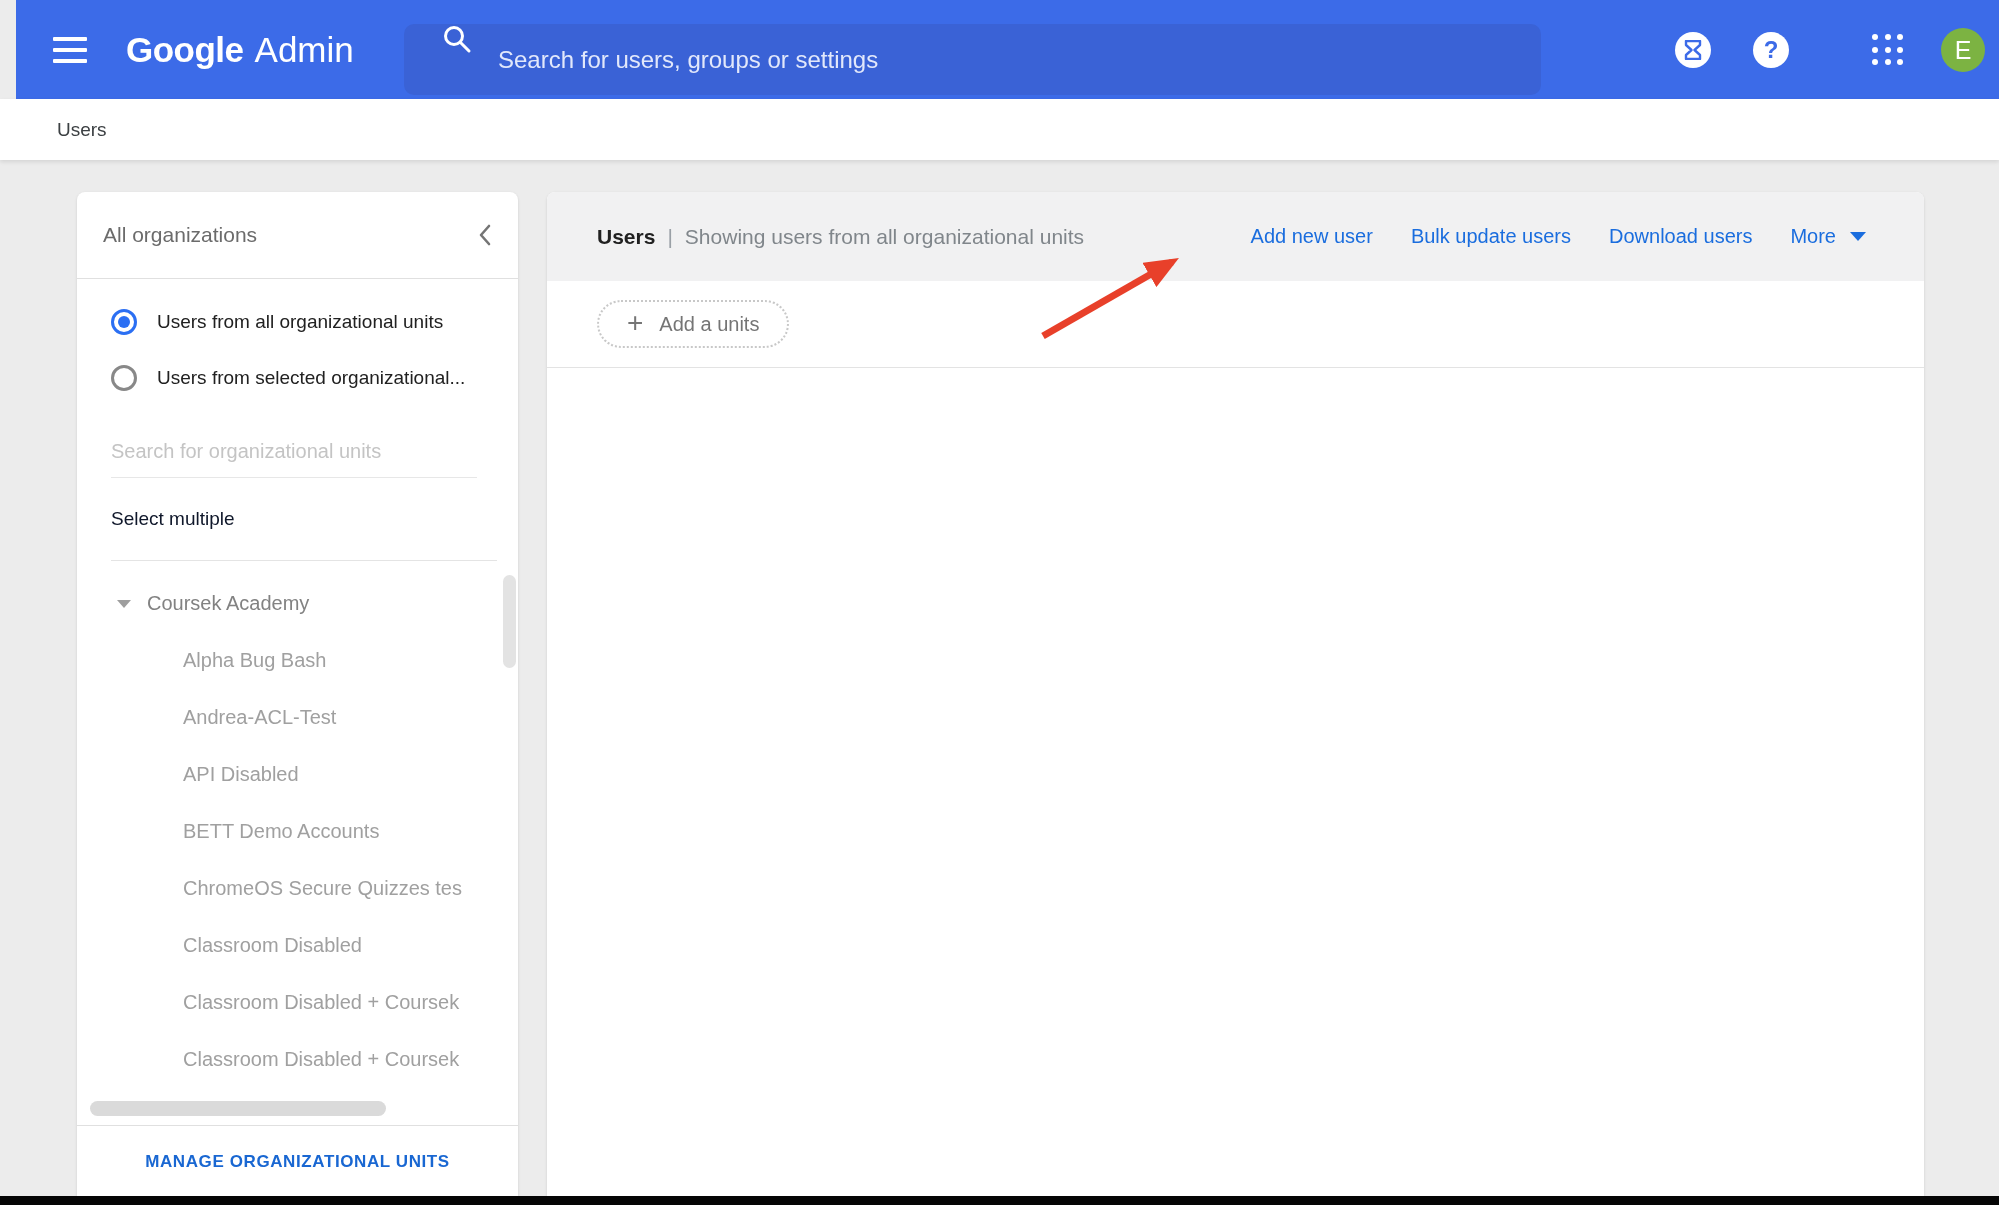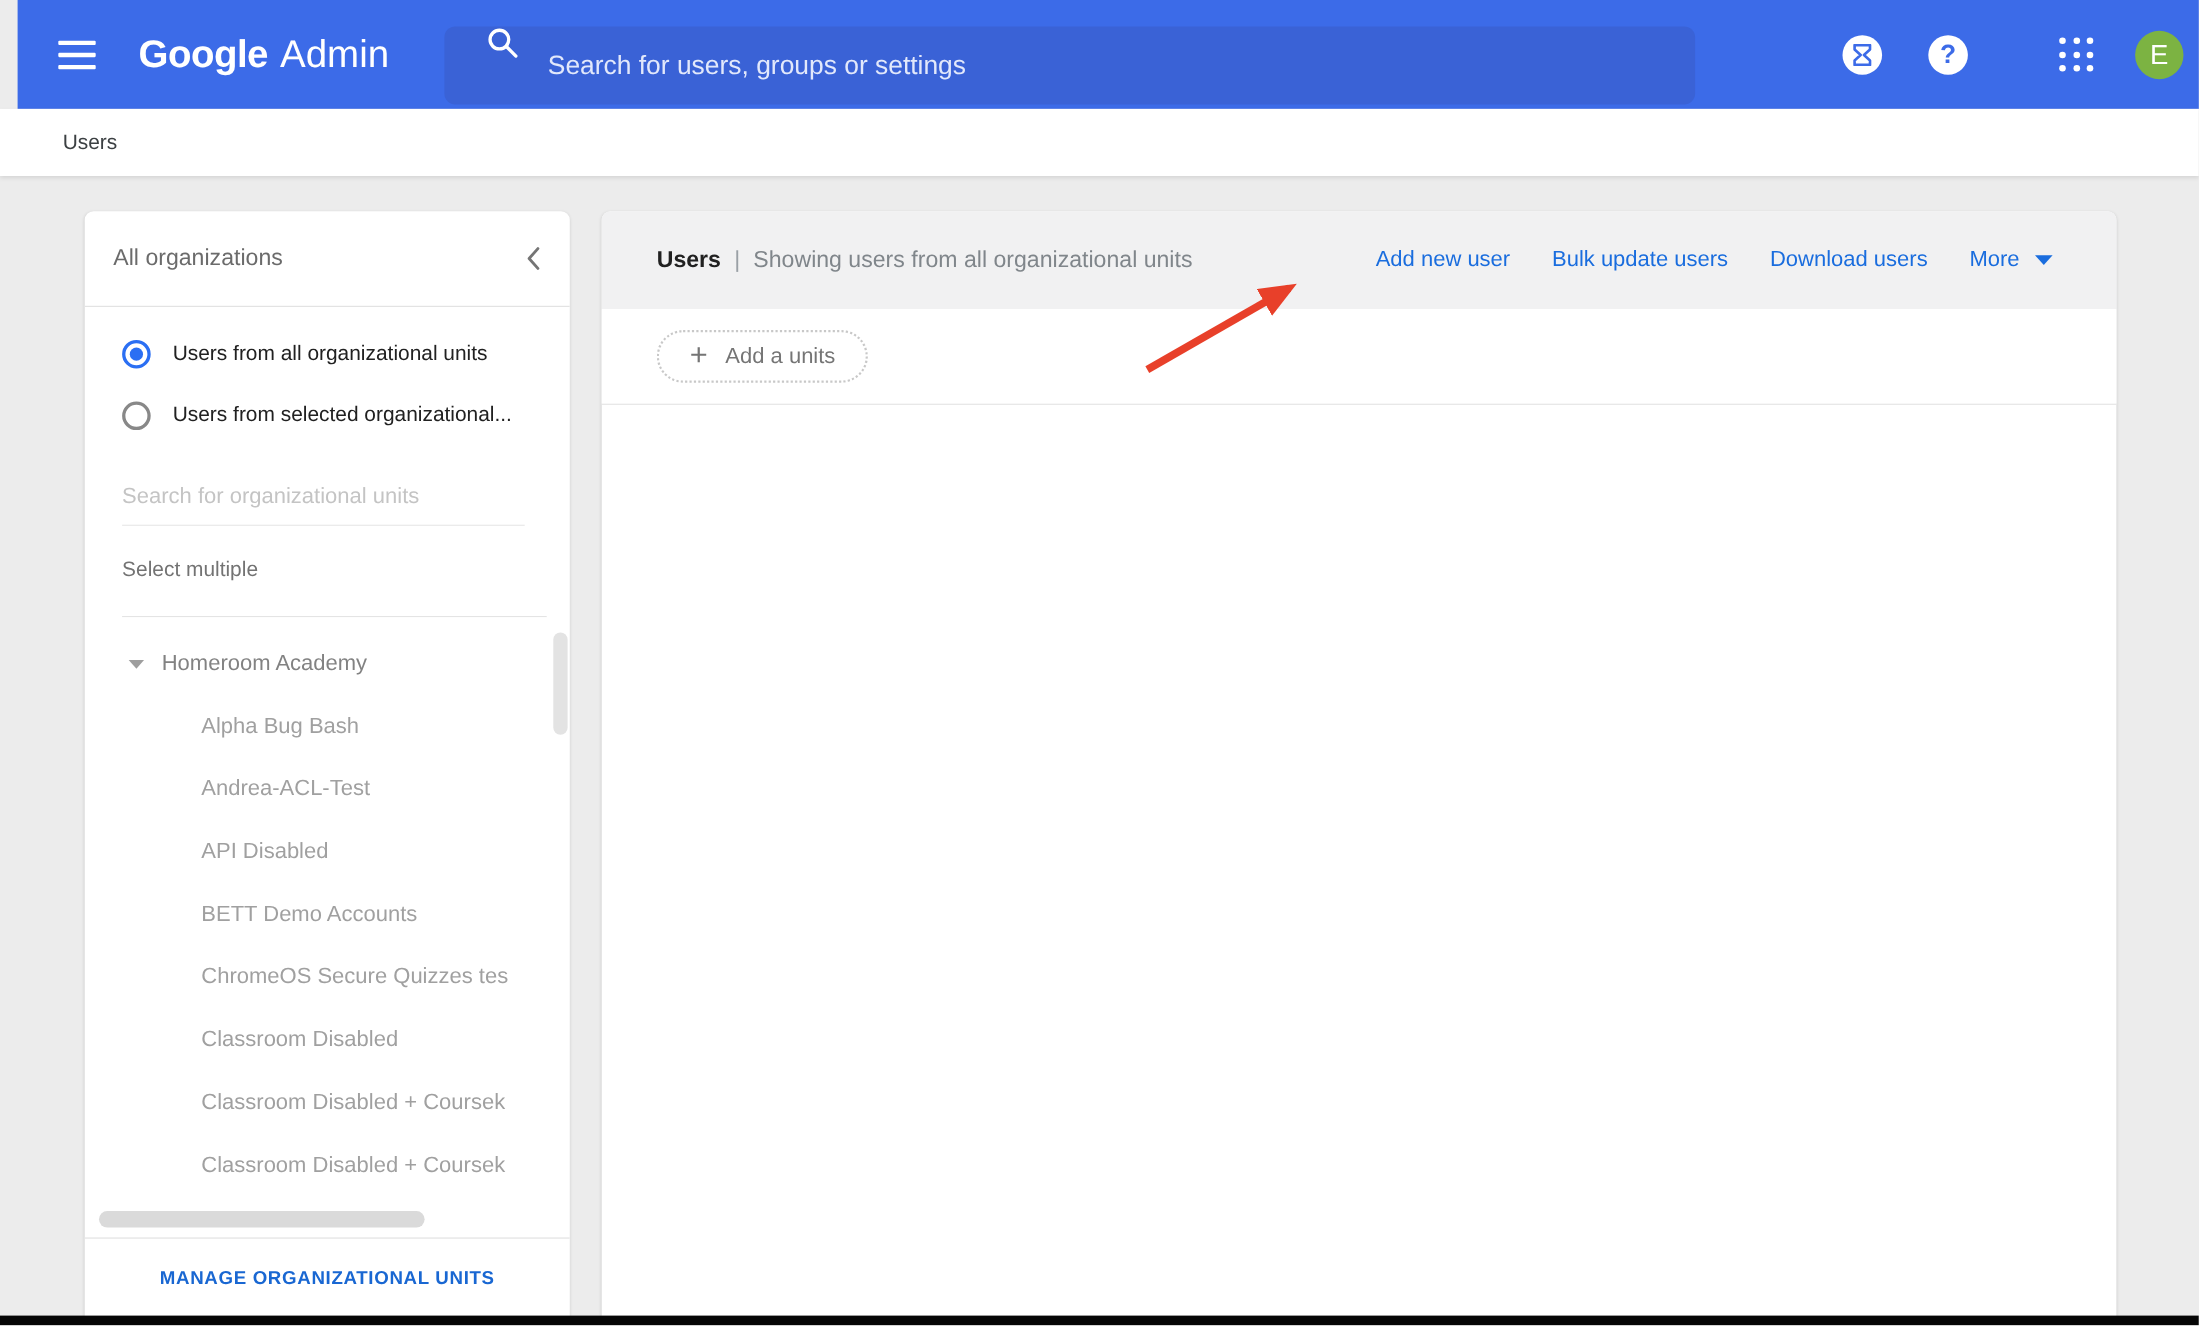--- a/index.html
+++ b/index.html
@@ -37,21 +37,21 @@
   .radio-row { position:absolute; left:0; width:441px; height:56px; display:flex; align-items:center; padding-left:34px; cursor:pointer; }
   .radio-row.r1 { top:102px; }
   .radio-row.r2 { top:158px; }
   .radio { width:26px; height:26px; border-radius:50%; flex:0 0 auto; position:relative; }
   .radio.sel { border:3px solid #2b6ff3; }
   .radio.sel::after { content:""; position:absolute; left:4px; top:4px; width:12px; height:12px; border-radius:50%; background:#2b6ff3; }
   .radio.unsel { border:3px solid #888; }
   .radio-label { margin-left:20px; font-size:19px; color:#212121; white-space:nowrap; overflow:hidden; }
   .org-search { position:absolute; left:34px; top:248px; width:366px; background:transparent; border:none; border-bottom:1px solid #e7e7e7; outline:none; font-size:20px; padding:0 0 14px 0; color:#444; font-family:"Liberation Sans", sans-serif; }
   .org-search::placeholder { color:#c4c4c4; opacity:1; }
-  .select-multiple { position:absolute; left:34px; top:316px; font-size:19px; color:#737373; cursor:pointer; }
+  .select-multiple { position:absolute; left:34px; top:316px; font-size:19px; color:#0f172a; cursor:pointer; }
   .sb-div2 { position:absolute; left:34px; top:368px; width:386px; height:1px; background:#e4e4e4; }
   .tree { position:absolute; left:0; top:383px; width:441px; }
   .tree-row { height:57px; display:flex; align-items:center; white-space:nowrap; overflow:hidden; cursor:pointer; }
   .tree-row .caret { margin-left:40px; width:0; height:0; border-left:7px solid transparent; border-right:7px solid transparent; border-top:8px solid #9e9e9e; }
   .tree-root-label { margin-left:16px; font-size:20px; color:#828282; }
   .tree-child-label { margin-left:106px; font-size:20px; color:#a0a0a0; }
   .vscroll { position:absolute; left:426px; top:383px; width:13px; height:93px; border-radius:7px; background:#e3e3e3; cursor:pointer; }
   .hscroll { position:absolute; left:13px; top:909px; width:296px; height:15px; border-radius:8px; background:#dadada; cursor:pointer; }
   .sb-div3 { position:absolute; left:0; top:933px; width:441px; height:1px; background:#e0e0e0; }
   .manage-btn { position:absolute; left:0; top:934px; width:441px; height:71px; display:flex; align-items:center; justify-content:center; font-size:17px; font-weight:700; letter-spacing:0.6px; color:#1967d2; cursor:pointer; }
@@ -148,21 +148,21 @@
     </div>
 
     <input class="org-search" type="text" placeholder="Search for organizational units" style="">
 
     <span class="select-multiple">Select multiple</span>
     <div class="sb-div2"></div>
 
     <div class="tree">
       <div class="tree-row">
         <span class="caret"></span>
-        <span class="tree-root-label">Homeroom Academy</span>
+        <span class="tree-root-label">Coursek Academy</span>
       </div>
       <div class="tree-row">
         <span class="tree-child-label">Alpha Bug Bash</span>
       </div>
       <div class="tree-row">
         <span class="tree-child-label">Andrea-ACL-Test</span>
       </div>
       <div class="tree-row">
         <span class="tree-child-label">API Disabled</span>
       </div>

